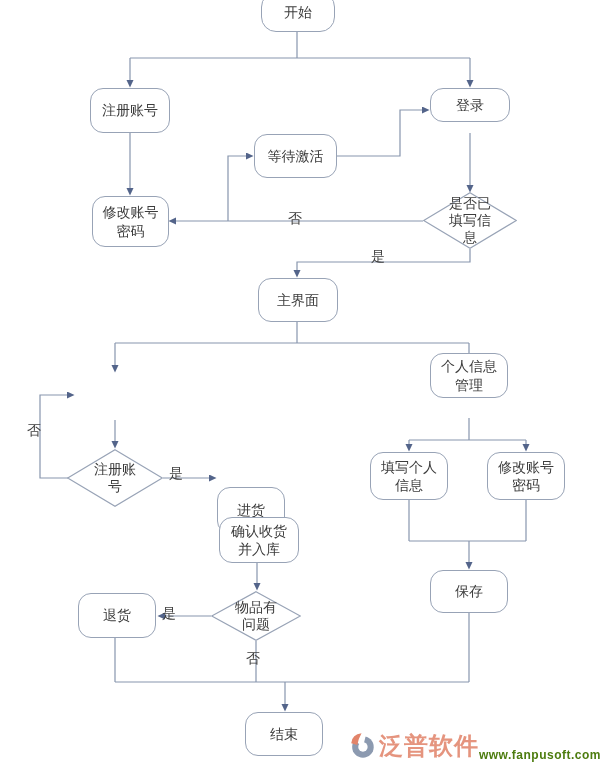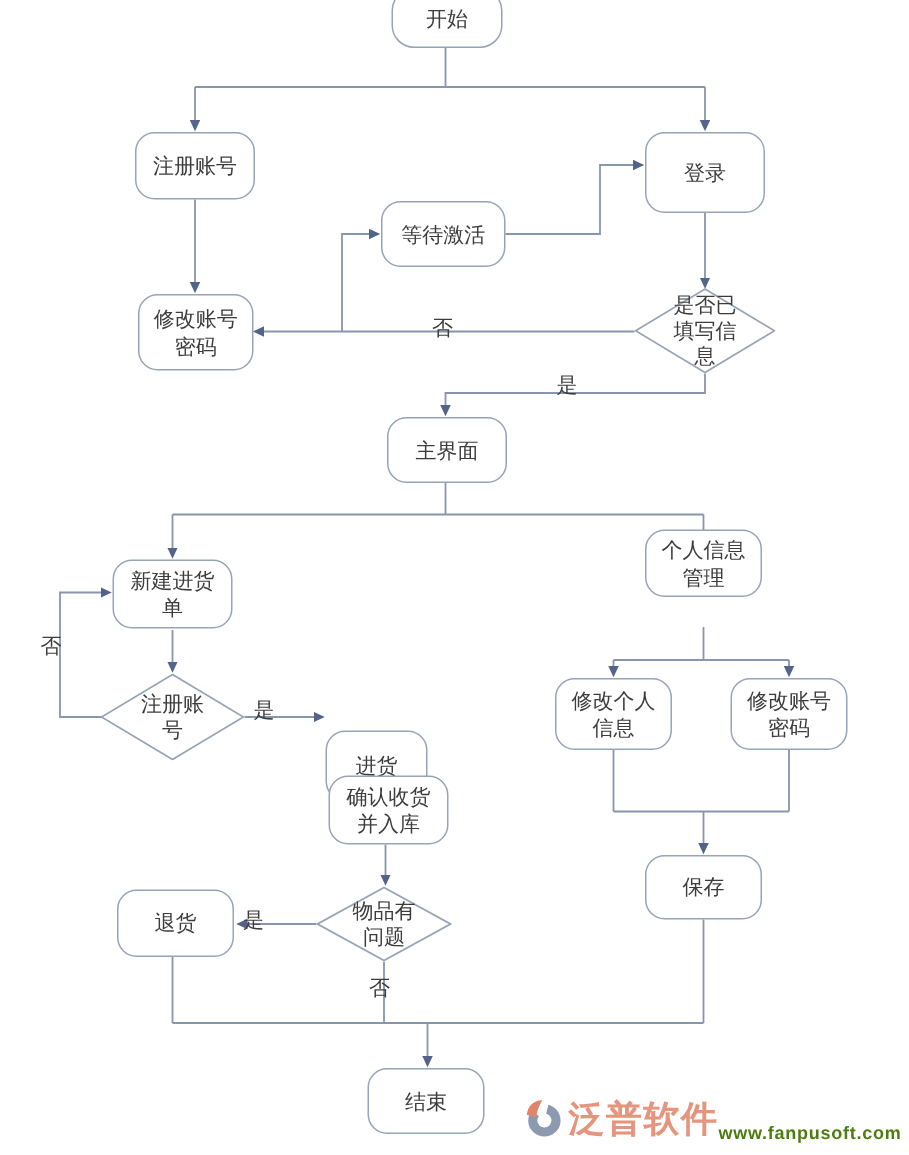--- a/index.html
+++ b/index.html
@@ -108,21 +108,21 @@
   </svg>
 
   <div class="node" style="left:261px;top:-8px;width:74px;height:40px;border-radius:15px;">
     <span class="label">开始</span>
   </div>
 
   <div class="node" style="left:90px;top:88px;width:80px;height:45px;">
     <span class="label">注册账号</span>
   </div>
 
-  <div class="node" style="left:430px;top:88px;width:80px;height:54px;">
+  <div class="node" style="left:430px;top:88px;width:80px;height:34px;">
     <span class="label">登录</span>
   </div>
 
   <div class="node" style="left:254px;top:134px;width:83px;height:44px;">
     <span class="label">等待激活</span>
   </div>
 
   <div class="node wrap4" style="left:92px;top:196px;width:77px;height:51px;">
     <span class="label">修改账号密码</span>
   </div>
@@ -133,23 +133,20 @@
     </svg>
     <div class="label">
       <span>是否已填写信息</span>
     </div>
   </div>
 
   <div class="node" style="left:258px;top:278px;width:80px;height:44px;">
     <span class="label">主界面</span>
   </div>
 
-  <div class="node wrap4" style="left:75px;top:373px;width:80px;height:46px;">
-    <span class="label">新建进货单</span>
-  </div>
 
   <div class="diamond" style="left:67px;top:449px;width:96px;height:58px;">
     <svg width="96" height="58" viewBox="0 0 96 58">
       <polygon points="48,0.7 95.3,29 48,57.3 0.7,29" fill="#ffffff" stroke="#98a3b6" stroke-width="1.2"></polygon>
     </svg>
     <div class="label">
       <span>注册账号</span>
     </div>
   </div>
 
@@ -159,21 +156,21 @@
 
   <div class="node wrap4" style="left:219px;top:517px;width:80px;height:46px;">
     <span class="label">确认收货并入库</span>
   </div>
 
   <div class="node wrap4" style="left:430px;top:353px;width:78px;height:45px;">
     <span class="label">个人信息管理</span>
   </div>
 
   <div class="node wrap4" style="left:370px;top:452px;width:78px;height:48px;">
-    <span class="label">修改个人信息</span>
+    <span class="label">填写个人信息</span>
   </div>
 
   <div class="node wrap4" style="left:487px;top:452px;width:78px;height:48px;">
     <span class="label">修改账号密码</span>
   </div>
 
   <div class="node" style="left:430px;top:570px;width:78px;height:43px;">
     <span class="label">保存</span>
   </div>
 

